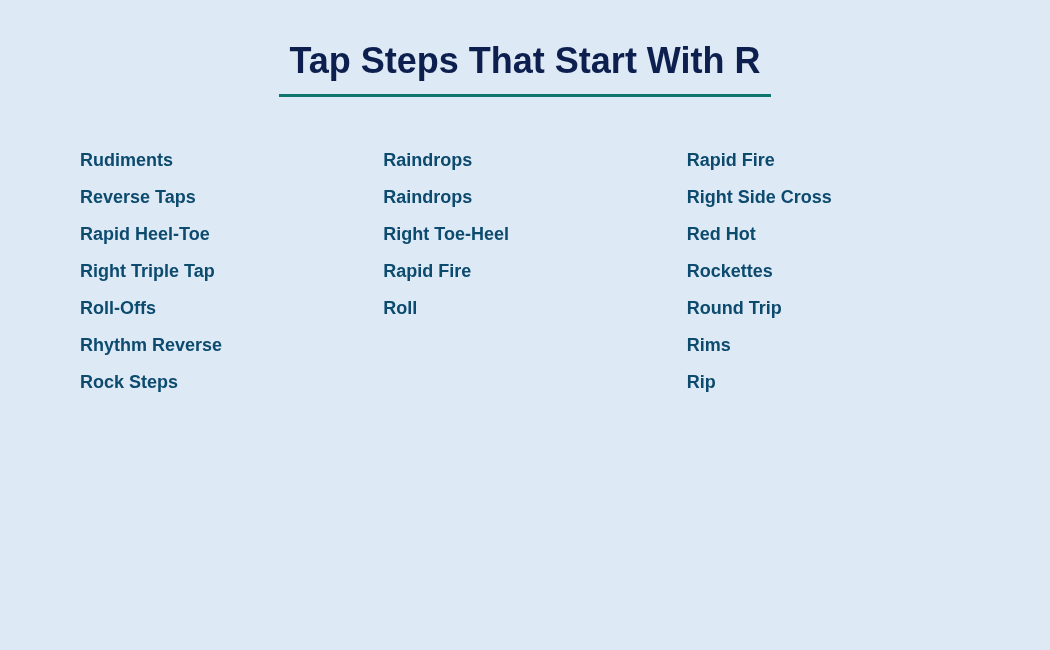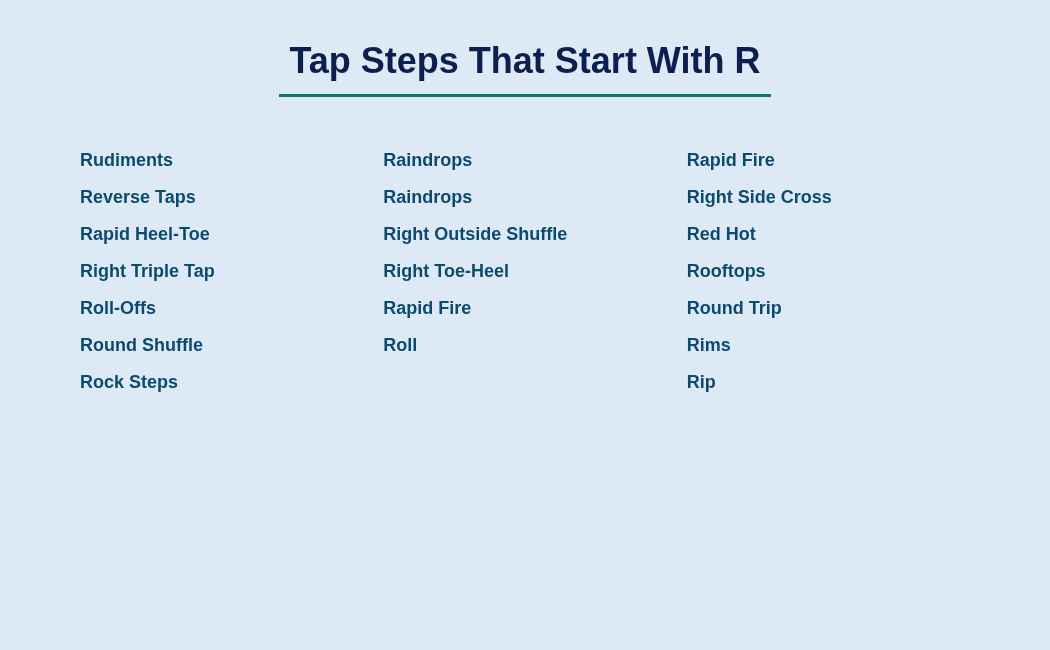--- a/index.html
+++ b/index.html
@@ -67,33 +67,32 @@
   <h1 class="page-title">Tap Steps That Start With R</h1>
 </div>
 
 <div class="columns-container" id="columns-container">
 <div class="column">
       <div class="list-item">Rudiments</div>
       <div class="list-item">Reverse Taps</div>
       <div class="list-item">Rapid Heel-Toe</div>
       <div class="list-item">Right Triple Tap</div>
       <div class="list-item">Roll-Offs</div>
-      <div class="list-item">Round Shuffle</div>
+      <div class="list-item">Rhythm Reverse</div>
       <div class="list-item">Rock Steps</div>
     </div>
     <div class="column">
       <div class="list-item">Raindrops</div>
       <div class="list-item">Raindrops</div>
-      <div class="list-item">Right Outside Shuffle</div>
       <div class="list-item">Right Toe-Heel</div>
       <div class="list-item">Rapid Fire</div>
       <div class="list-item">Roll</div>
     </div>
     <div class="column">
       <div class="list-item">Rapid Fire</div>
       <div class="list-item">Right Side Cross</div>
       <div class="list-item">Red Hot</div>
-      <div class="list-item">Rooftops</div>
+      <div class="list-item">Rockettes</div>
       <div class="list-item">Round Trip</div>
       <div class="list-item">Rims</div>
       <div class="list-item">Rip</div>
     </div>
   </div>
 
 </body></html>

